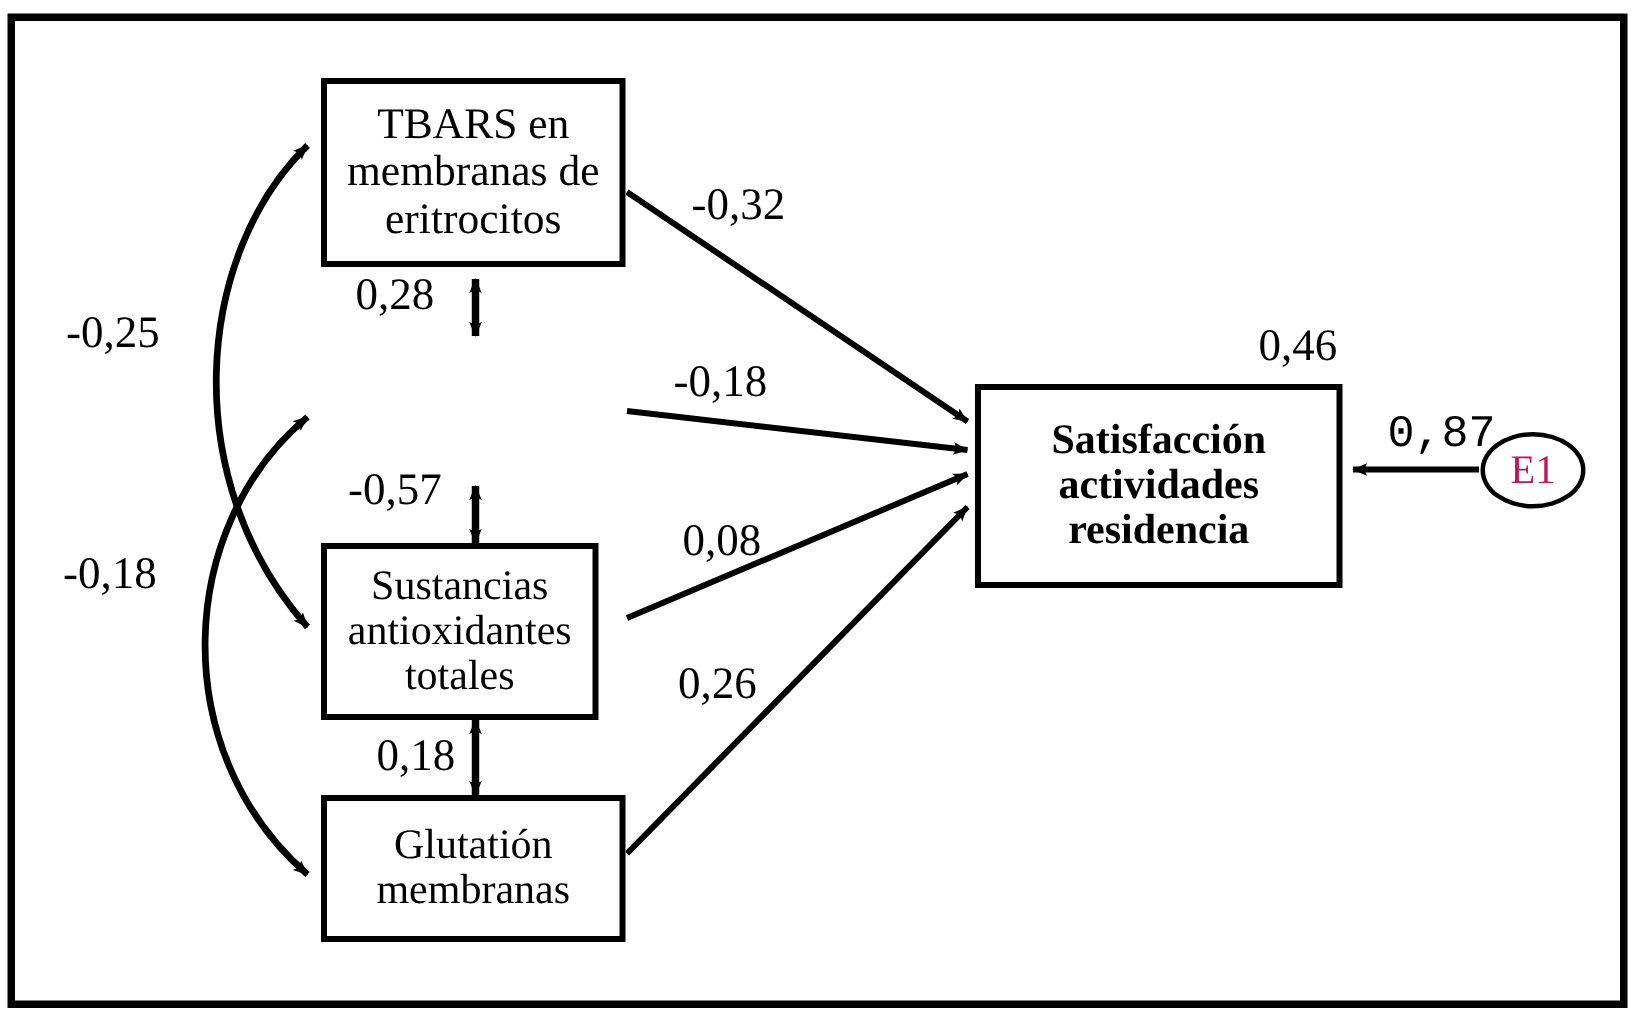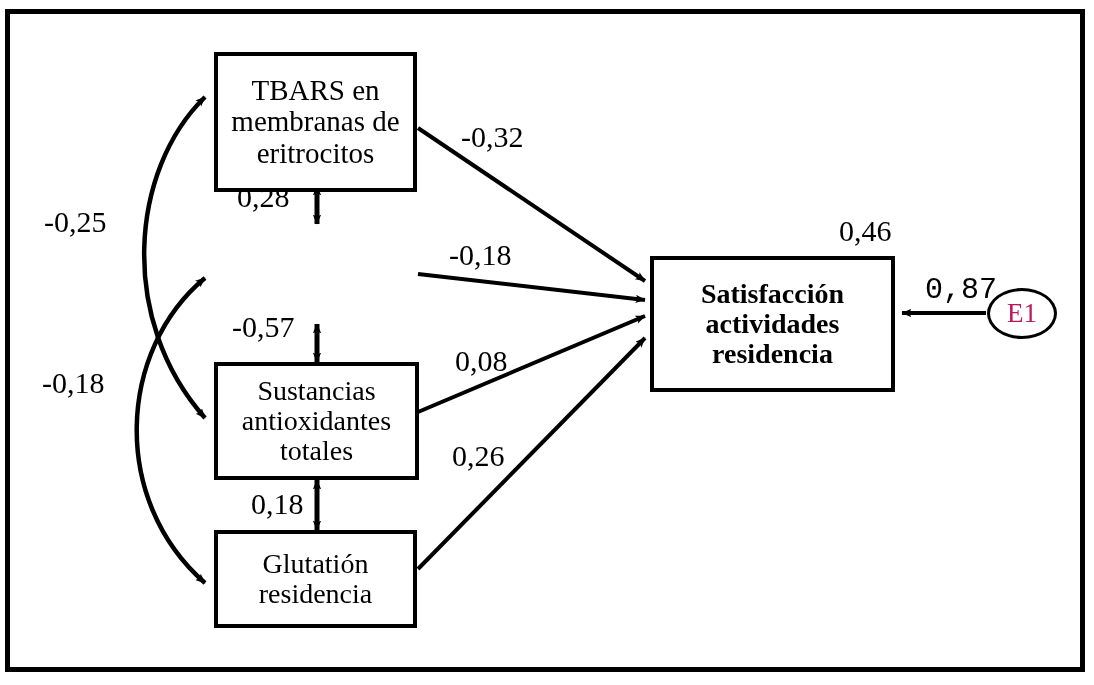--- a/index.html
+++ b/index.html
@@ -115,31 +115,31 @@
     </g>
 
     <g>
       <path d="M205,97 C130,170 118,320 205,418" fill="none" stroke="#000000" stroke-width="4.5" marker-start="url(#ah-start)" marker-end="url(#ah)"></path>
     </g>
     <g>
       <path d="M205,278 C118,350 110,500 205,583" fill="none" stroke="#000000" stroke-width="4.5" marker-start="url(#ah-start)" marker-end="url(#ah)"></path>
     </g>
   </svg>
 
-  <div class="node-box" style="left:214px; top:52px; width:203px; height:140px; font-size:29px;">
+  <div class="node-box" style="left:214px; top:52px; width:203px; height:126px; font-size:29px;">
     <span class="node-label">TBARS en membranas de eritrocitos</span>
   </div>
 
 
-  <div class="node-box" style="left:214px; top:362px; width:205px; height:118px; font-size:28px;">
+  <div class="node-box" style="left:214px; top:362px; width:185px; height:118px; font-size:28px;">
     <span class="node-label">Sustancias antioxidantes totales</span>
   </div>
 
   <div class="node-box" style="left:214px; top:530px; width:203px; height:98px; font-size:28px;">
-    <span class="node-label">Glutatión residencia</span>
+    <span class="node-label">Glutatión membranas</span>
   </div>
 
   <div class="node-box" style="left:650px; top:256px; width:245px; height:136px; font-size:28px;font-weight:bold;">
     <span class="node-label">Satisfacción actividades residencia</span>
   </div>
 
   <div class="ellipse-node" style="left:987px; top:288px; width:70px; height:51px; font-size:27px;">
     <span>E1</span>
   </div>
 

